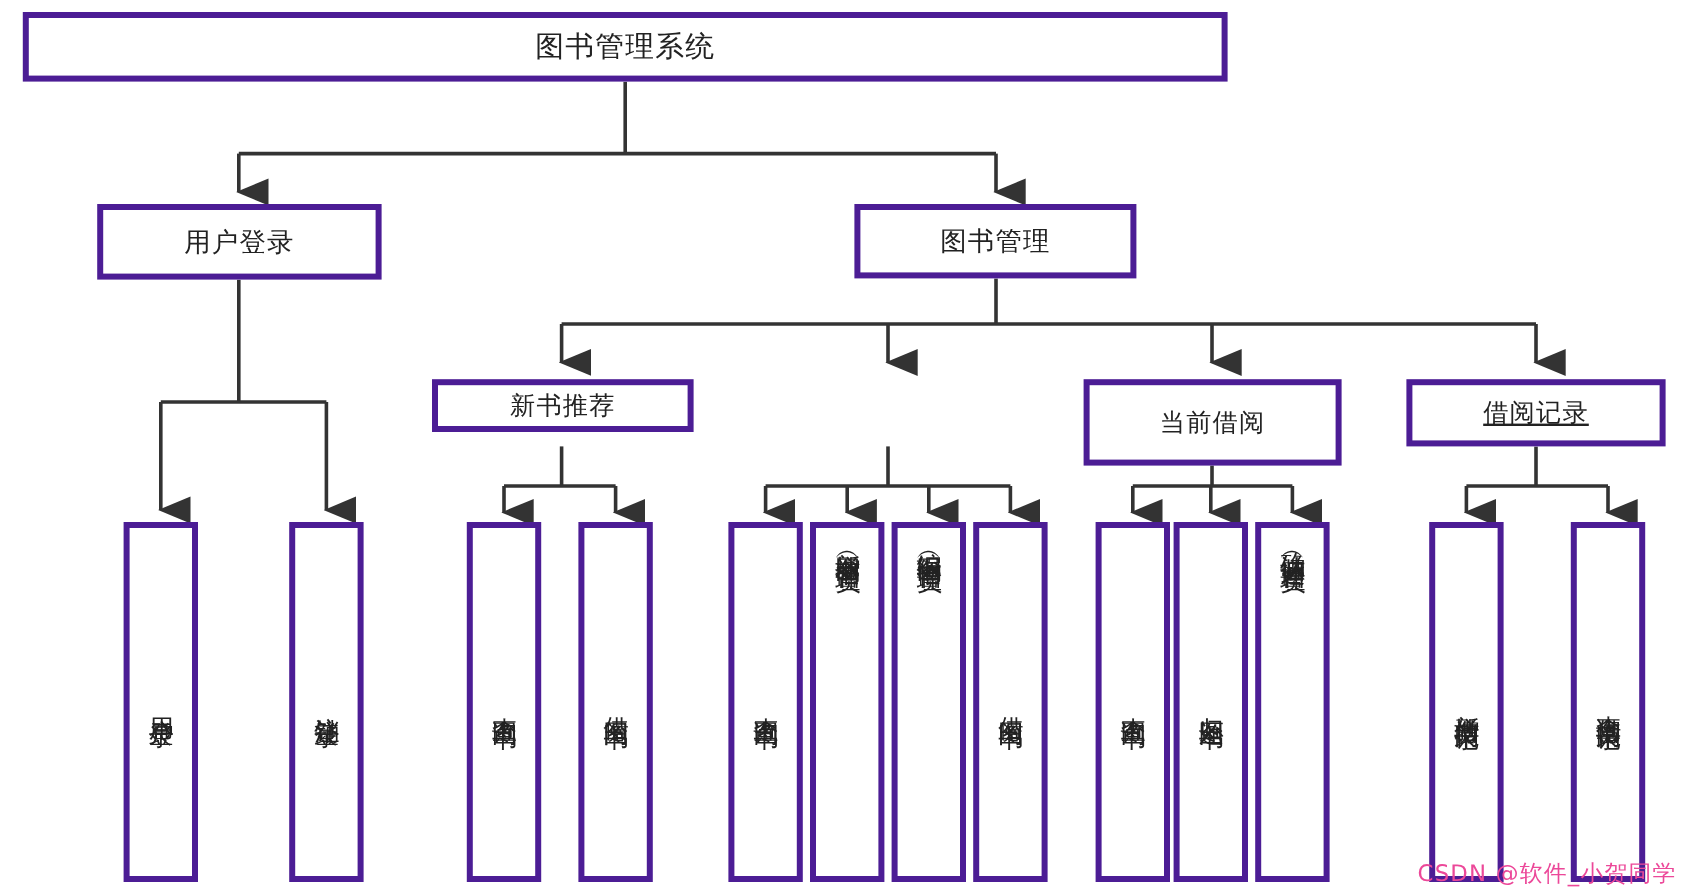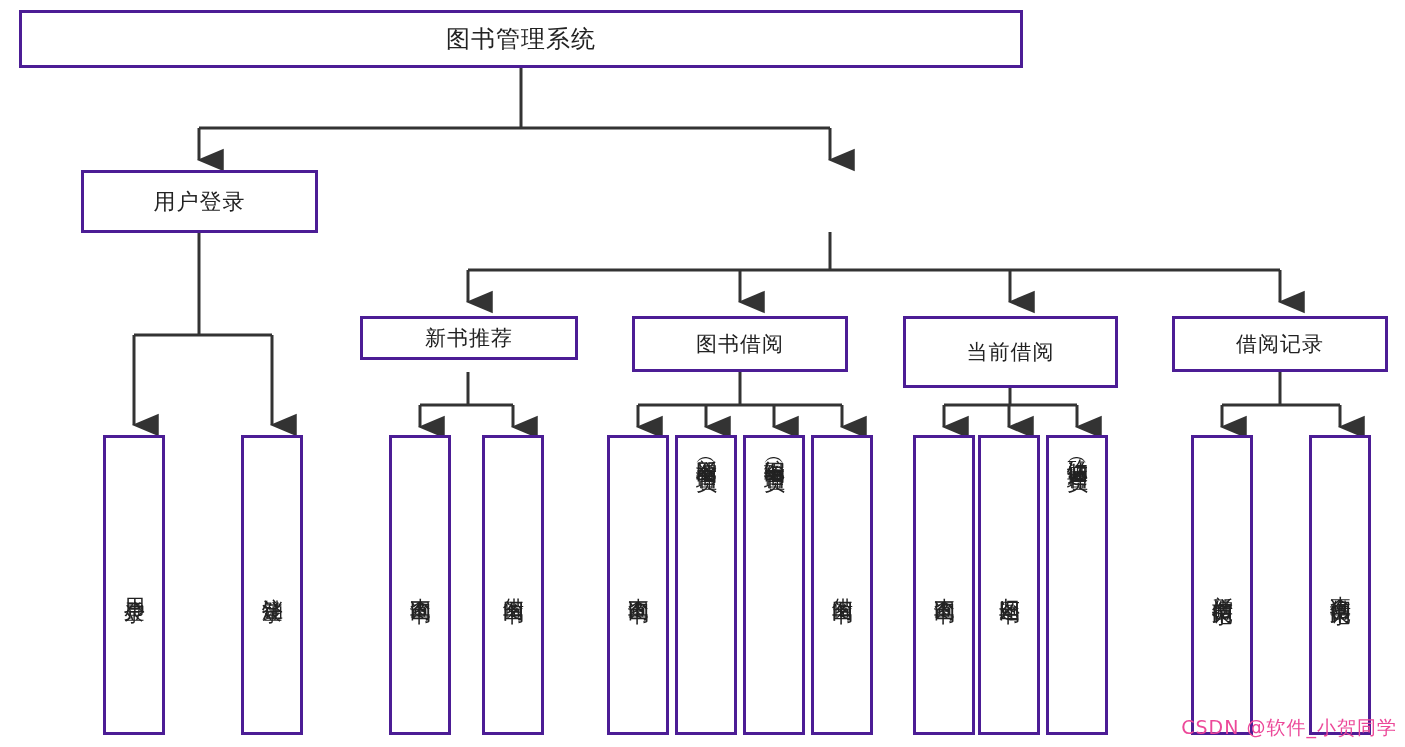--- a/index.html
+++ b/index.html
@@ -21,21 +21,21 @@
     position: absolute;
     left: 0;
     top: 0;
     width: 1405px;
     height: 747px;
     pointer-events: none;
   }
   .node {
     position: absolute;
     box-sizing: border-box;
-    border: 3px solid #4c1d95;
+    border: 5px solid #4c1d95;
     background: #ffffff;
     display: flex;
     align-items: center;
     justify-content: center;
     color: #222222;
     text-align: left;
   }
   .node.root {
     font-size: 24px;
     letter-spacing: 1px;
@@ -139,34 +139,34 @@
   </svg>
 
   <div class="node root" style="left:19px; top:10px; width:1004px; height:58px;">
     <span>图书管理系统</span>
   </div>
 
   <div class="node lvl2" style="left:81px; top:170px; width:237px; height:63px;">
     <span>用户登录</span>
   </div>
 
+  <div class="node lvl2" style="left:712px; top:170px; width:235px; height:62px;">
+    <span>图书管理</span>
+  </div>
 
   <div class="node lvl3" style="left:360px; top:316px; width:218px; height:44px;">
     <span>新书推荐</span>
   </div>
 
-  <div class="node lvl3" style="left:632px; top:316px; width:216px; height:56px;">
-    <span>图书借阅</span>
-  </div>
 
   <div class="node lvl3" style="left:903px; top:316px; width:215px; height:72px;">
     <span>当前借阅</span>
   </div>
 
-  <div class="node lvl3" style="left:1172px; top:316px; width:216px; height:56px;">
+  <div class="node lvl3" style="left:1172px; top:316px; width:216px; height:56px;text-decoration:underline;">
     <span>借阅记录</span>
   </div>
 
   <div class="node leaf" style="left:103px; top:435px; width:62px; height:300px;">
     <div class="leaf-inner">
       <span class="vtext">用户登录</span>
     </div>
   </div>
 
   <div class="node leaf" style="left:241px; top:435px; width:62px; height:300px;">

